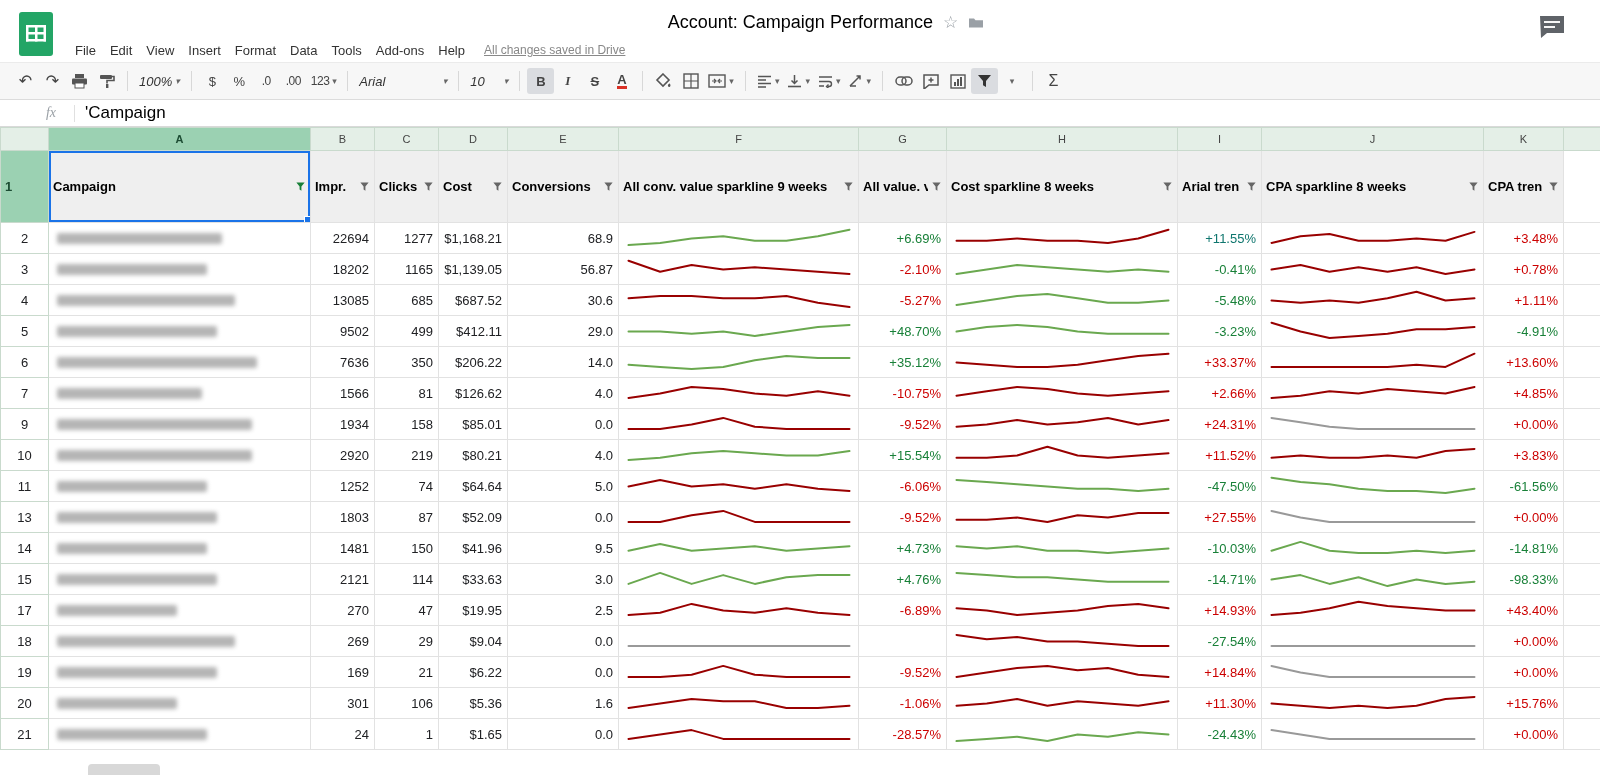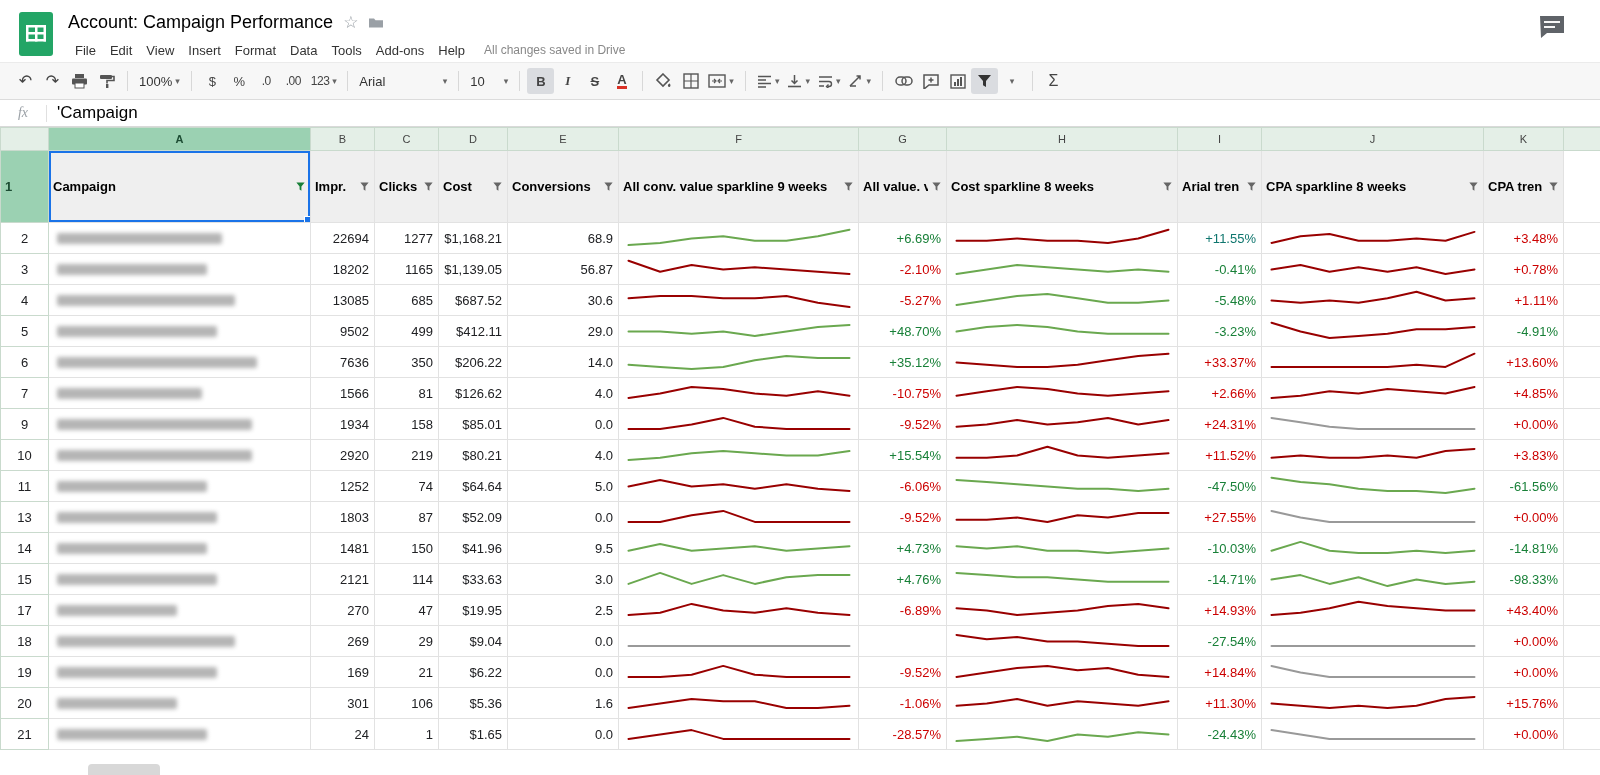--- a/index.html
+++ b/index.html
@@ -3,49 +3,49 @@
 <meta charset="utf-8">
 <style>
   * { margin:0; padding:0; box-sizing:border-box; }
   html,body { width:1600px; height:775px; overflow:hidden; background:#fff;
     font-family:"Liberation Sans", sans-serif; color:#202124; }
 
   
   .topbar { height:62px; display:flex; align-items:flex-start; padding:9px 16px 0 14px; position:relative; }
   .logo { width:36px; height:46px; margin:2px 14px 0 4px; flex:0 0 auto; }
   .title-block { flex:1 1 auto; }
-  .title-row { display:flex; align-items:center; gap:10px; height:26px; }
+  .title-row { display:flex; align-items:center; gap:10px; height:26px;justify-content:center; }
   .doc-title { font-size:18px; color:#000; }
   .star { color:#9aa0a6; font-size:17px; line-height:1; }
   .menubar { display:flex; align-items:center; height:26px; margin-top:2px; }
   .menu-item { font-size:13px; color:#333; padding:3px 7px; border-radius:3px; cursor:default; }
-  .save-status { font-size:12px; color:#888; margin-left:12px; }
+  .save-status { font-size:12px; color:#888; text-decoration:underline; margin-left:12px; }
   .top-comment { position:absolute; right:34px; top:14px; }
 
   
   .toolbar { height:38px; background:#f7f7f7; border-top:1px solid #ebebeb; border-bottom:1px solid #dcdcdc;
     display:flex; align-items:center; padding:0 12px; }
   .tbtn { height:26px; min-width:27px; padding:0 4px; display:flex; align-items:center; justify-content:center;
     gap:2px; border-radius:3px; color:#444; font-size:13px; cursor:default; }
   .tbtn.active { background:#dadce0; }
   .tbtn .glyph { font-size:16px; line-height:1; }
   .caret { font-size:9px; color:#666; margin-left:1px; }
   .tsep { width:1px; height:20px; background:#d8d8d8; margin:0 7px; flex:0 0 auto; }
   .tbold { font-weight:bold; }
   .titalic { font-style:italic; font-family:"Liberation Serif", serif; font-weight:bold; }
   .tstrike { text-decoration:line-through; font-weight:bold; }
   .tcolor { font-weight:bold; border-bottom:3px solid #d93025; line-height:1.05; }
-  .zoom-btn, .font-btn, .size-btn { color:#333; }
+  .zoom-btn, .font-btn, .size-btn { color:#333;font-style:italic; }
   .font-btn { width:96px; justify-content:space-between; }
   .size-btn { width:46px; justify-content:space-between; }
   .num-fmt { font-size:12px; letter-spacing:-0.5px; }
   svg.ticon { display:block; }
 
   
-  .formula-bar { height:27px; display:flex; align-items:center; border-bottom:1px solid #d9d9d9; background:#fff; }
+  .formula-bar { height:27px; display:flex; align-items:center; border-bottom:1px solid #d9d9d9; background:#fff;padding-left:28px; }
   .fx { width:46px; text-align:center; font-family:"Liberation Serif", serif; font-style:italic;
     color:#9aa0a6; font-size:14px; }
   .fb-sep { width:1px; height:17px; background:#e0e0e0; }
   .fb-value { padding-left:10px; font-size:17px; color:#000; }
 
   
   .grid-wrap { position:relative; }
   table.sheet { border-collapse:collapse; table-layout:fixed; width:1600px; }
   .sheet th, .sheet td { border:1px solid #e2e2e2; font-size:13px; overflow:hidden; white-space:nowrap; }
 

